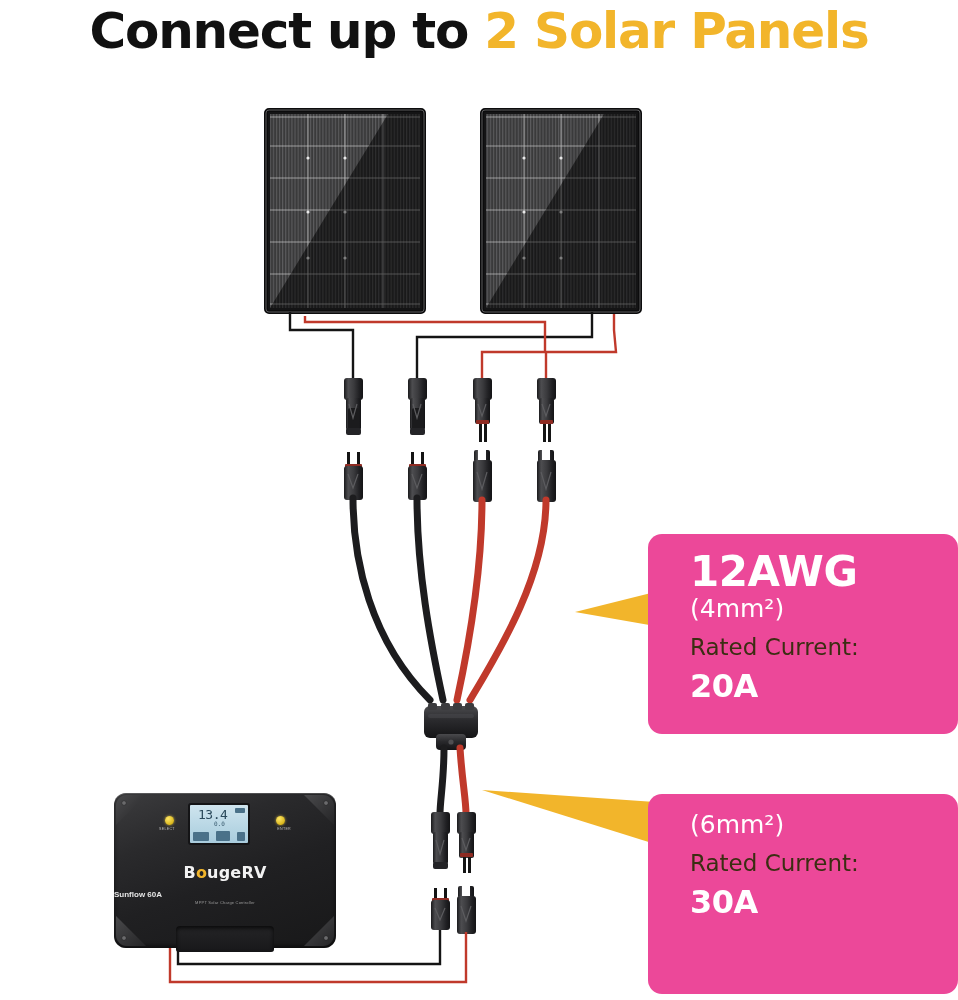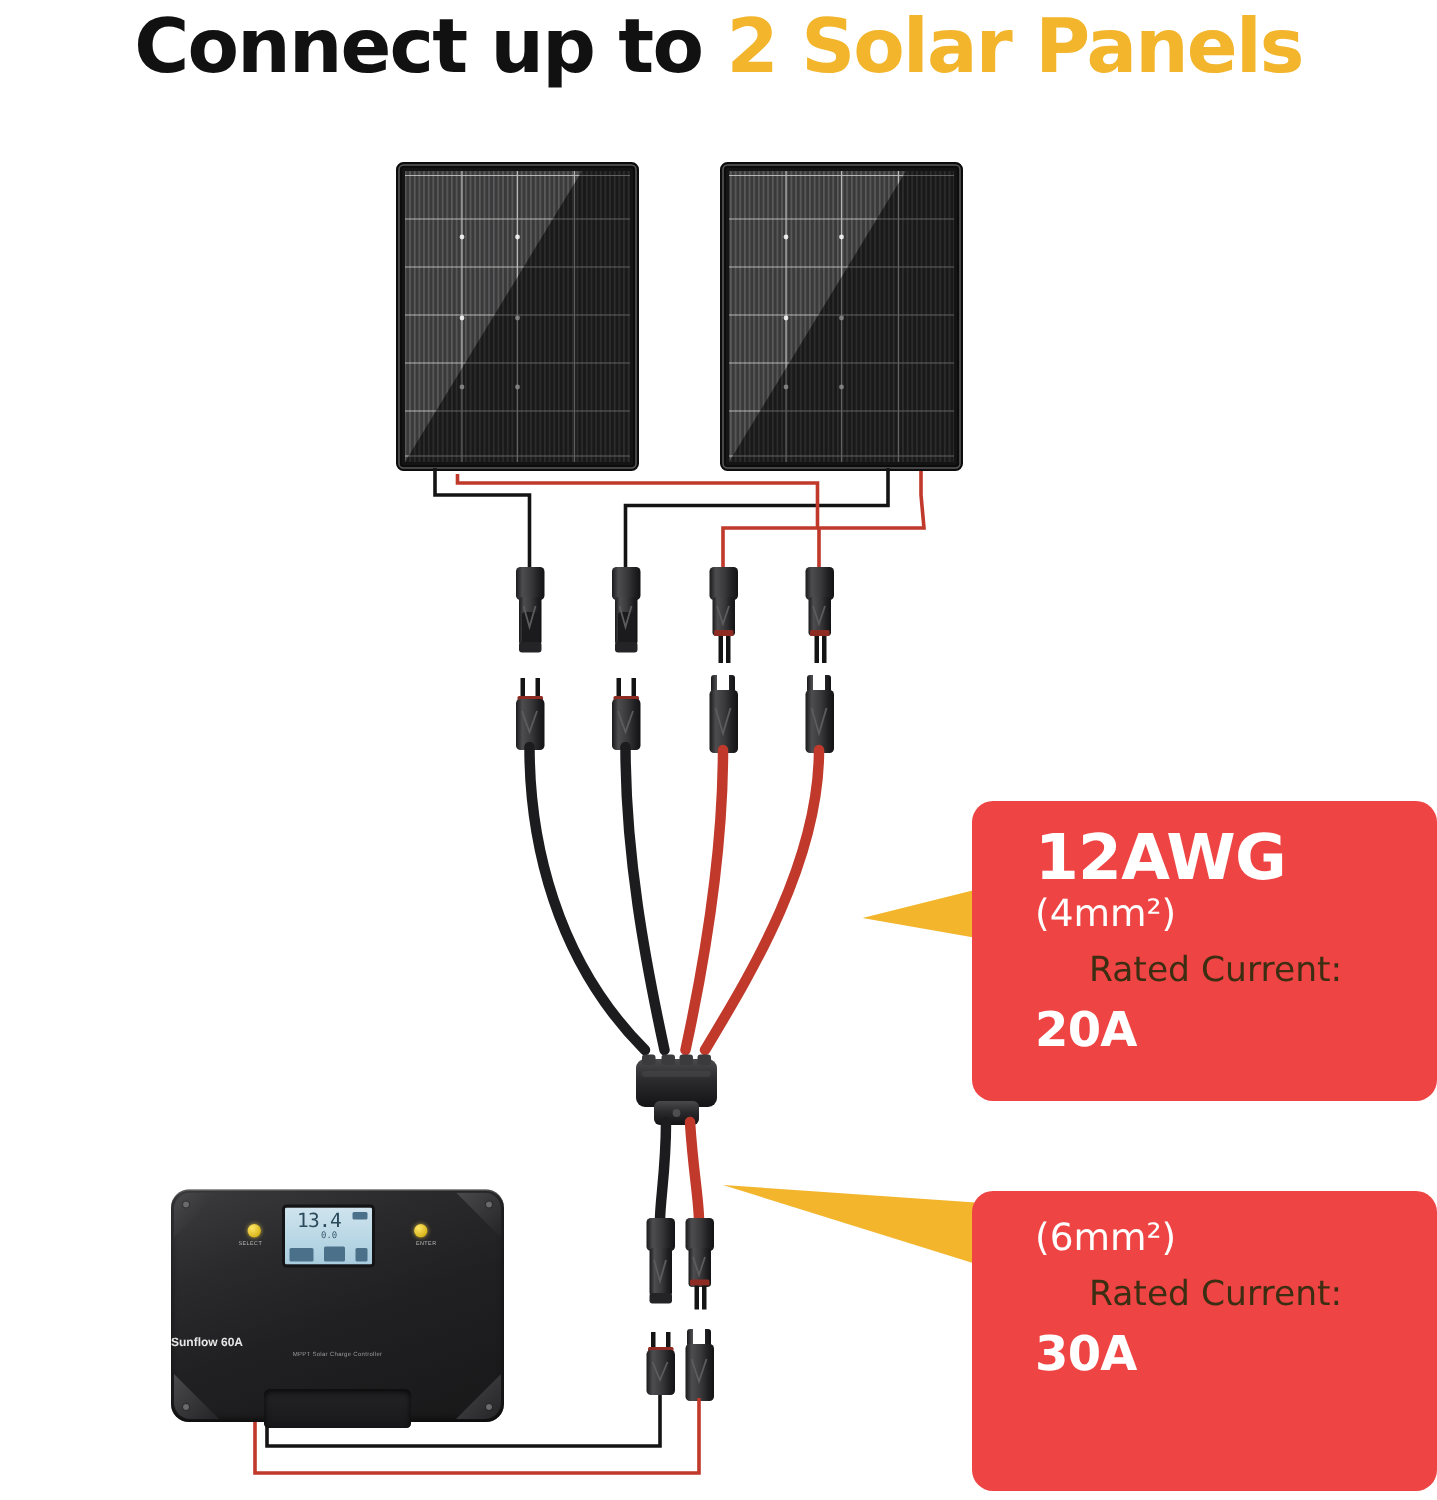--- a/index.html
+++ b/index.html
@@ -26,21 +26,21 @@
   }
   .title .t-black { color: #111111; }
   .title .t-accent { color: #F2B52B; }
 
   
   svg.diagram { position: absolute; left: 0; top: 0; }
 
   
   .callout {
     position: absolute;
-    background: #ef4444;
+    background: #ec4899;
     border-radius: 14px;
     padding: 16px 0 18px 42px;
   }
   .callout .awg {
     color: #ffffff;
     font-size: 42px;
     font-weight: 700;
     line-height: 44px;
     letter-spacing: -0.5px;
     font-family: "DejaVu Sans", sans-serif;
@@ -52,21 +52,20 @@
     line-height: 30px;
     font-family: "DejaVu Sans", sans-serif;
   }
   .callout .rated {
     color: #3b2e12;
     font-size: 23px;
     font-weight: 400;
     line-height: 34px;
     margin-top: 6px;
     font-family: "DejaVu Sans", sans-serif;
-    margin-left: 36px;
   }
   .callout .amp {
     color: #ffffff;
     font-size: 32px;
     font-weight: 700;
     line-height: 44px;
     letter-spacing: -0.5px;
     font-family: "DejaVu Sans", sans-serif;
   }
   #callout-12awg { left: 648px; top: 534px; width: 310px; height: 200px; }
@@ -434,20 +433,21 @@
         <span class="li-bulb"></span>
       </div>
     </div>
 
     <div class="btn-led" style="left:51px;top:23px;"></div>
     <div class="btn-label" style="left:45px;top:34px;">SELECT</div>
 
     <div class="btn-led" style="right:51px;top:23px;"></div>
     <div class="btn-label" style="right:45px;top:34px;">ENTER</div>
 
+    <div class="brand"><span>B</span><span class="o">o</span><span>ugeRV</span></div>
     <div class="model">Sunflow 60A</div>
     <div class="model-sub">MPPT Solar Charge Controller</div>
     <div class="ctrl-terminal"></div>
   </div>
 
   <div class="callout" id="callout-12awg">
     <div class="awg">12AWG</div>
     <div class="mm">(4mm²)</div>
     <div class="rated">Rated Current:</div>
     <div class="amp">20A</div>

